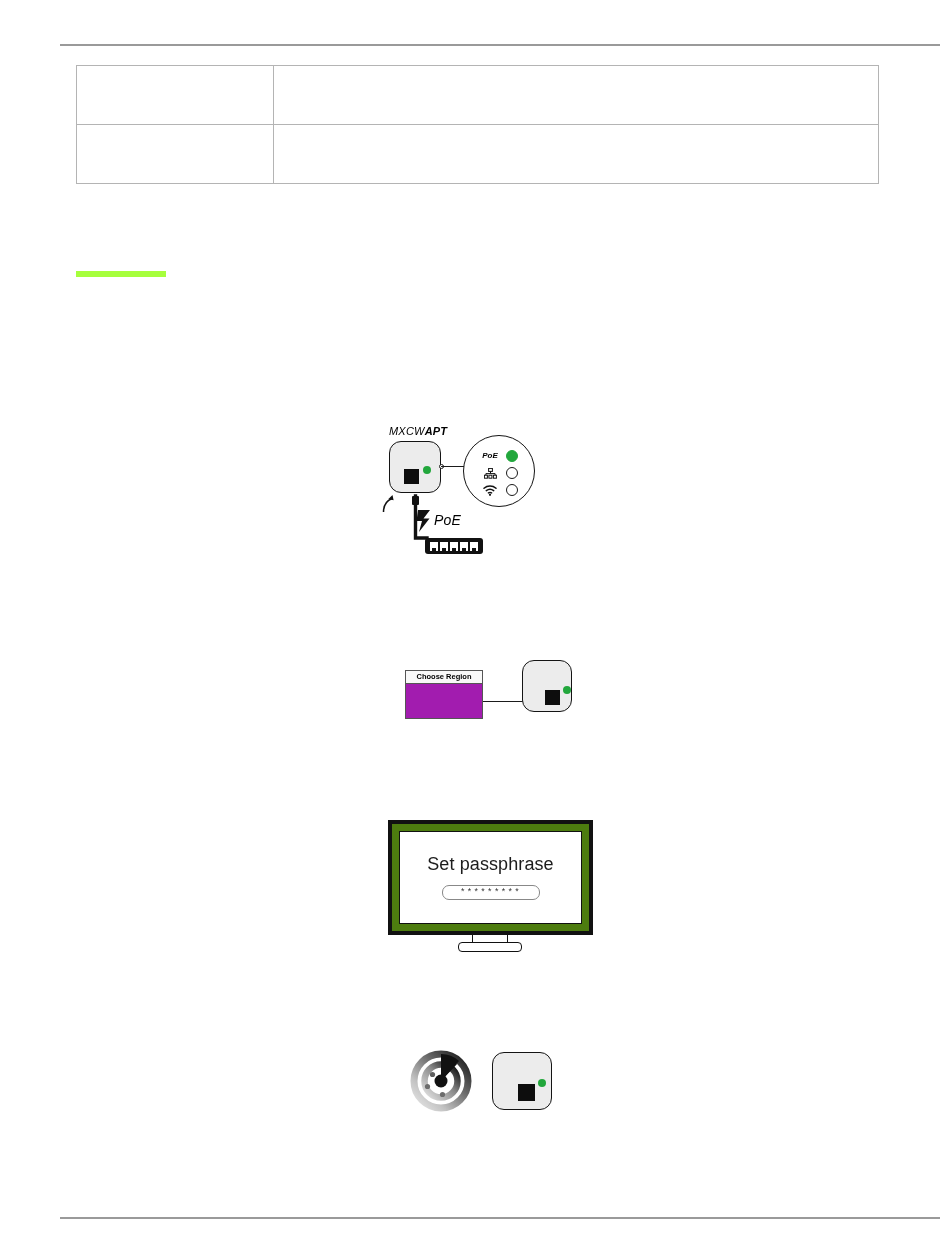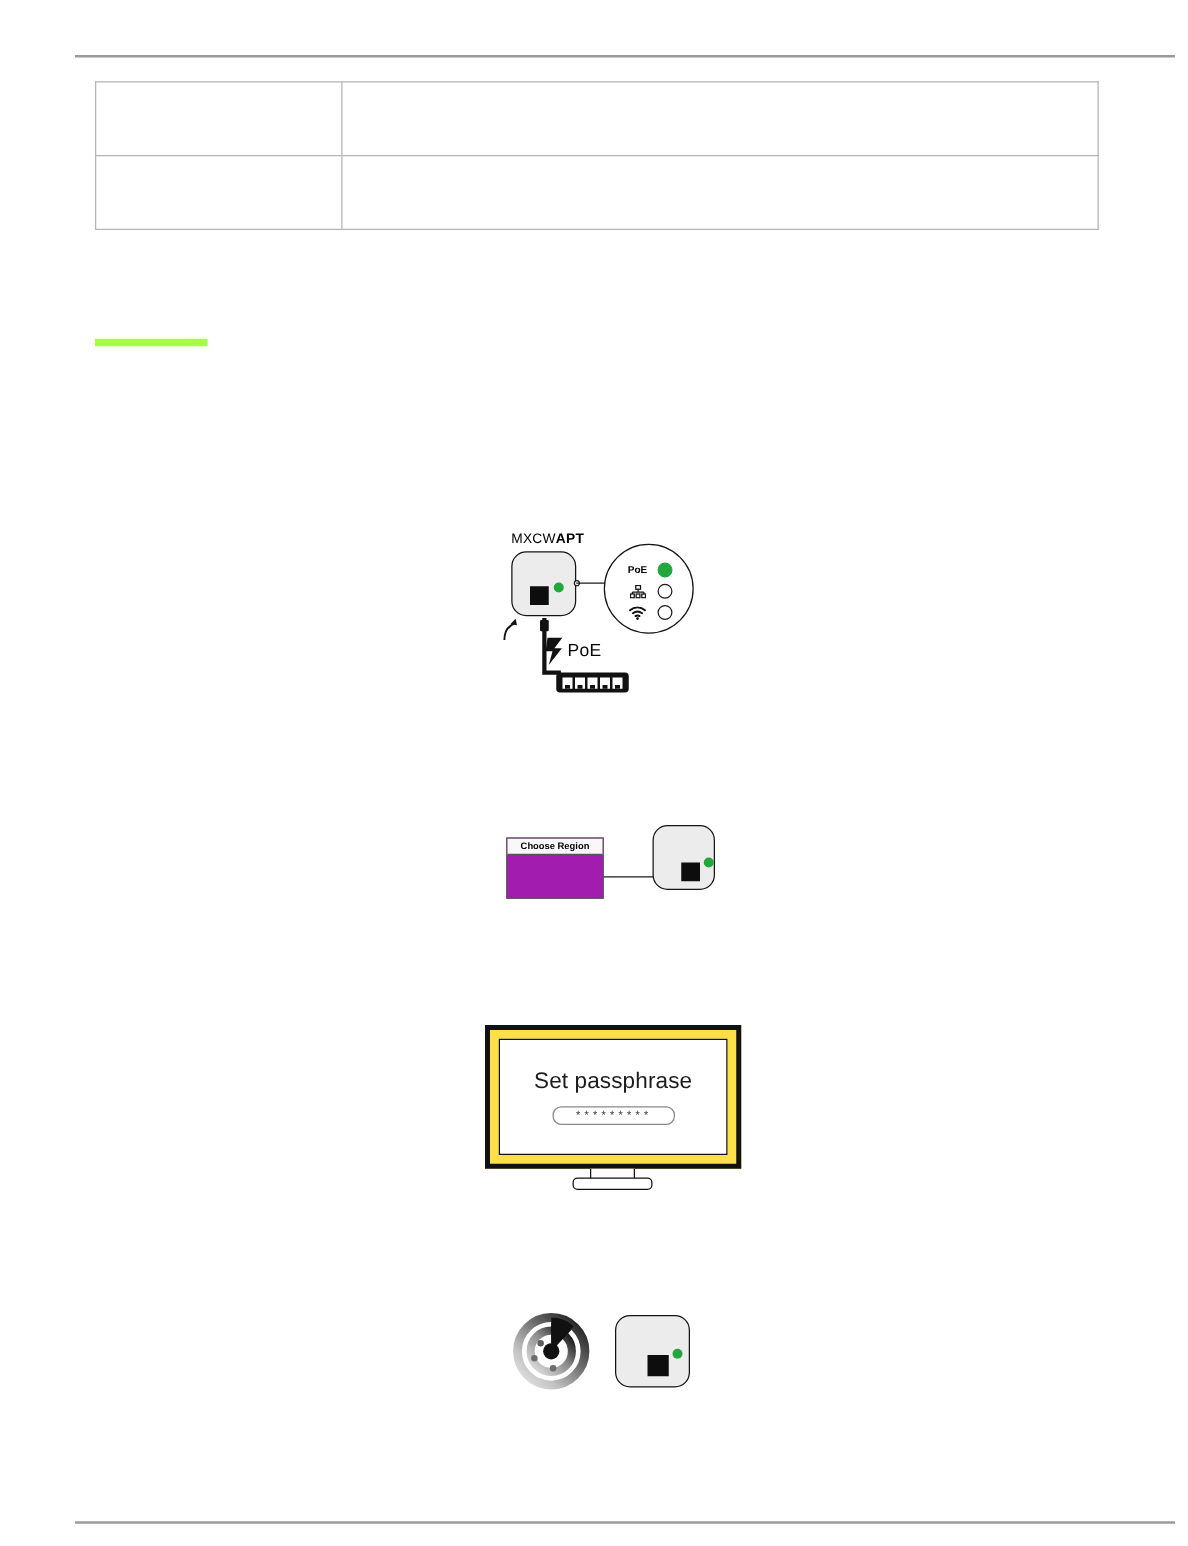--- a/index.html
+++ b/index.html
@@ -49,24 +49,25 @@
     position: absolute;
     left: 76px;
     top: 271px;
     width: 90px;
     height: 6px;
   }
 
   
   .fig-ap-poe {
     position: absolute;
-    left: 395px;
+    left: 375px;
     top: 425px;
     width: 175px;
     height: 140px;
+    font-style: italic;
   }
 
   .ap-label {
     position: absolute;
     left: 14px;
     top: 0px;
     font-size: 11px;
     letter-spacing: .2px;
     white-space: nowrap;
   }
@@ -295,21 +296,21 @@
     width: 205px;
     height: 132px;
   }
   .monitor-bezel {
     position: absolute;
     left: 0;
     top: 0;
     width: 205px;
     height: 115px;
     border: 4px solid #111111;
-    background: #fde047;
+    background: #4d7c0f;
     box-sizing: border-box;
   }
   .monitor-inner {
     position: absolute;
     left: 7px;
     top: 7px;
     right: 7px;
     bottom: 7px;
     border: 1.4px solid #111111;
     background: #ffffff;

